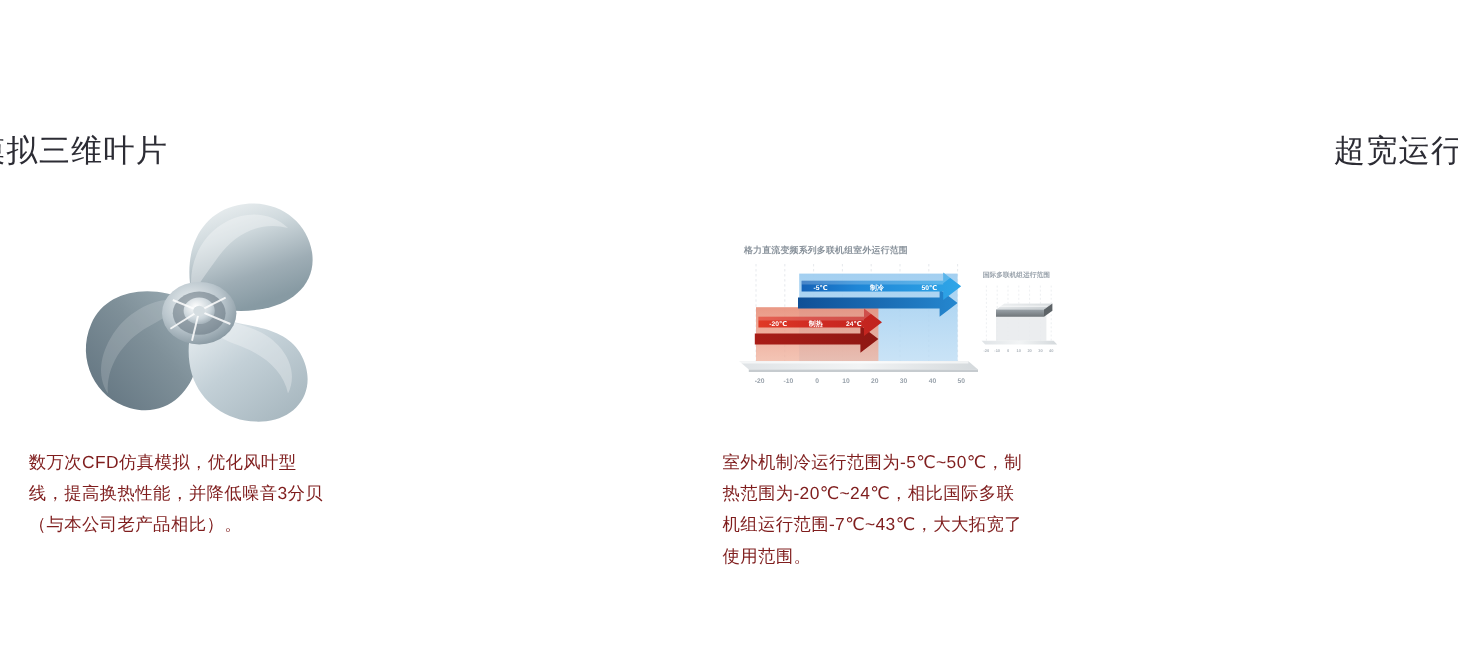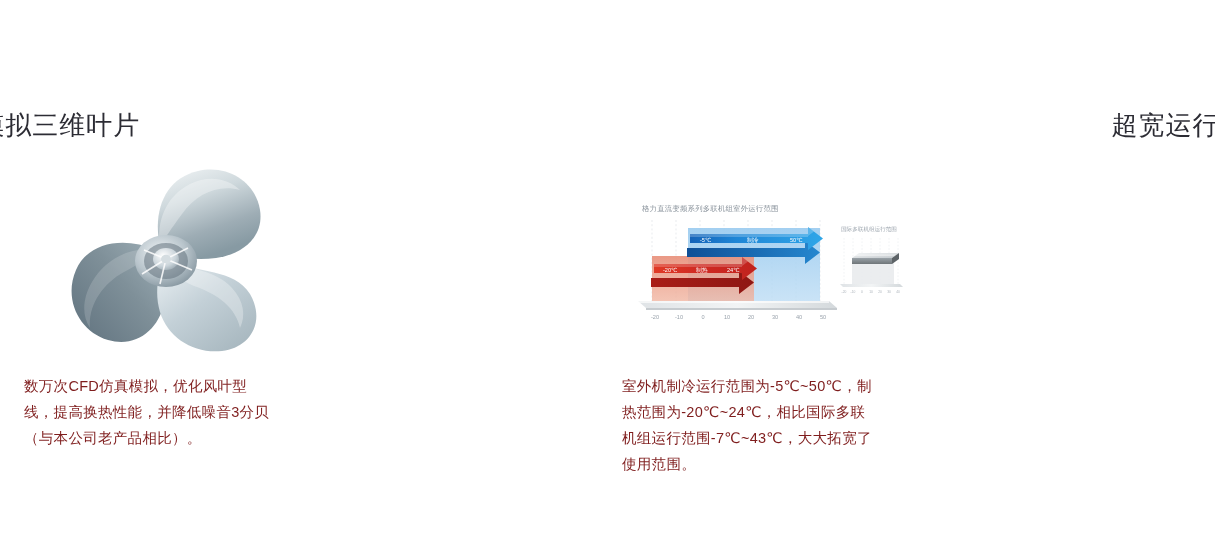--- a/index.html
+++ b/index.html
@@ -50,39 +50,40 @@
   
   .feature-desc {
     position: absolute;
     font-size: 14.5px;
     line-height: 26px;
     color: #7f1d1d;
     letter-spacing: 0.3px;
     white-space: pre-line;
   }
   .col-left .feature-desc  { left: 24px;  top: 373px; width: 300px; }
-  .col-right .feature-desc { left: 22px;  top: 373px; width: 300px; }
+  .col-right .feature-desc { left: 2px;  top: 373px; width: 300px; }
 
   
   .fan-wrap {
     position: absolute;
     left: 48px;
     top: 158px;
     width: 240px;
     height: 198px;
   }
   .fan-wrap svg { display:block; width:100%; height:100%; }
 
   
   .chart-wrap {
     position: absolute;
-    left: 24px;
+    left: 2px;
     top: 196px;
     width: 290px;
     height: 135px;
+    font-weight: bold;
   }
   .chart-wrap svg { display:block; width:100%; height:100%; }
 </style>
 </head>
 <body>
 
 <div class="page">
 
   <div class="col col-left">
 

